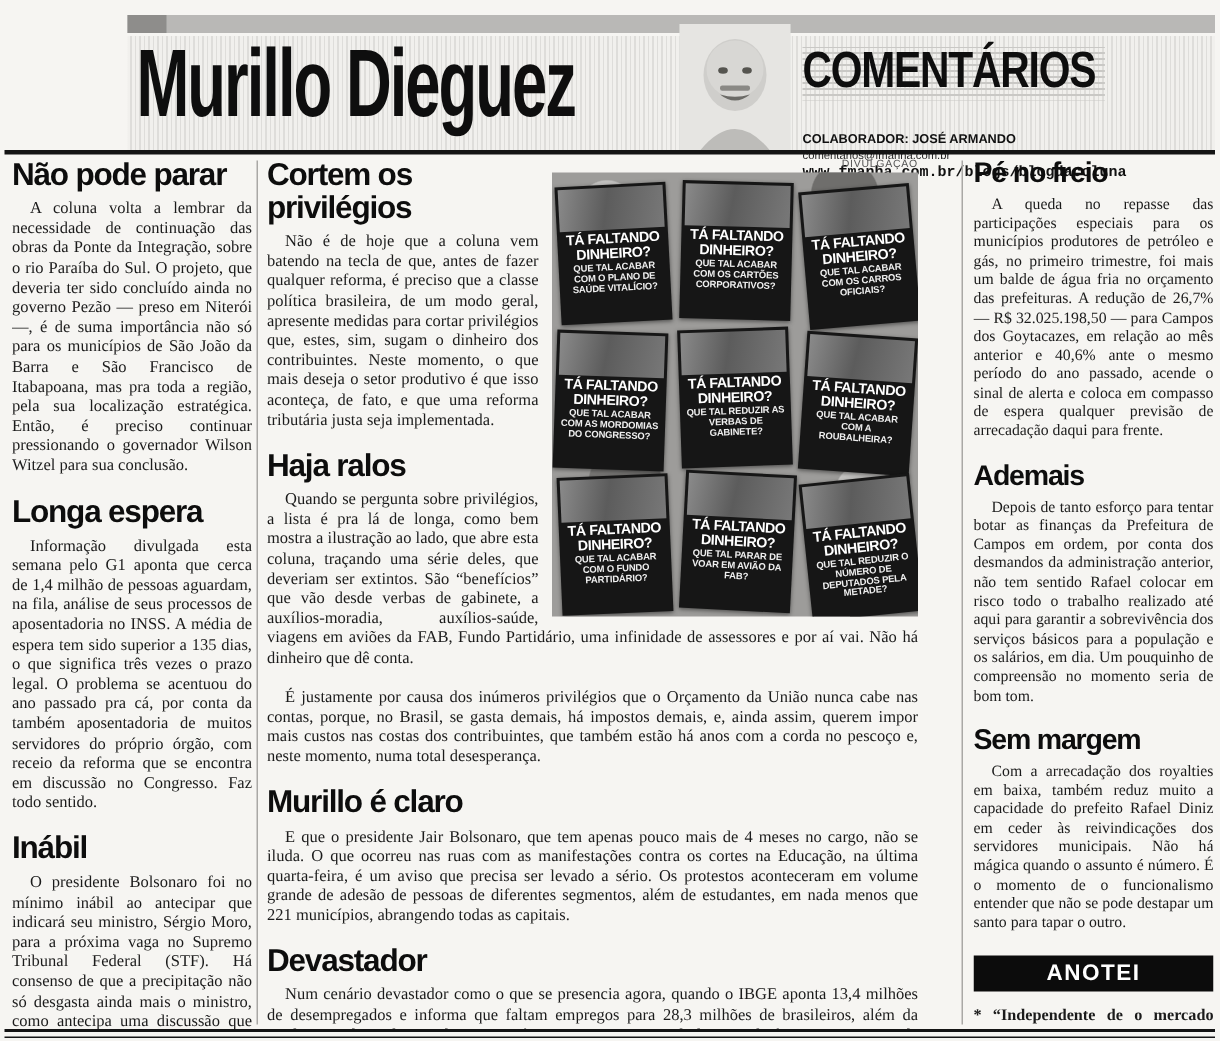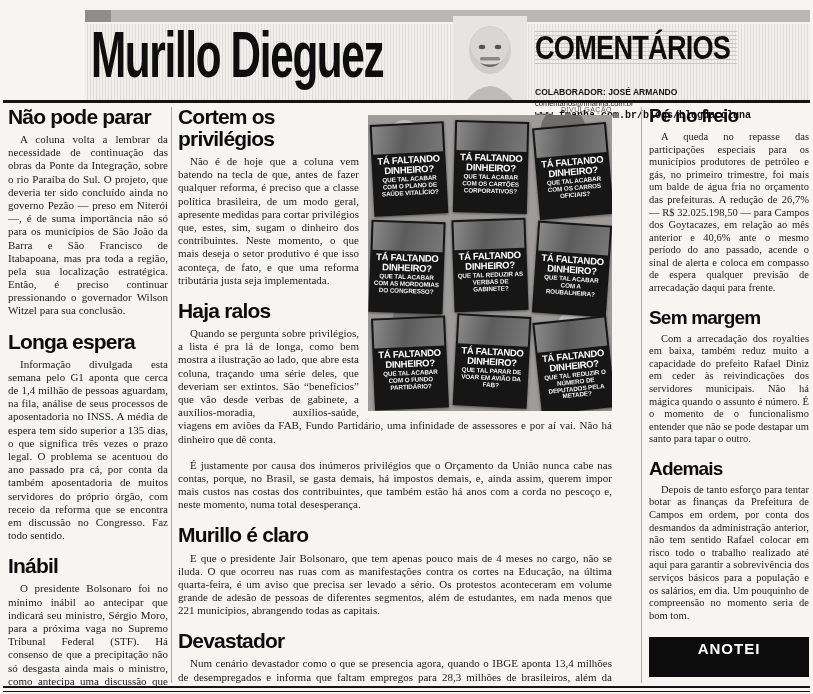--- a/index.html
+++ b/index.html
@@ -89,21 +89,21 @@
   .p4{left:2px; top:106px;transform:rotate(2deg);}
   .p5{left:85px;top:104px;transform:rotate(-2deg);}
   .p6{left:167px;top:108px;transform:rotate(4deg);}
   .p7{left:5px; top:202px;transform:rotate(-2.5deg);}
   .p8{left:87px;top:200px;transform:rotate(3deg);}
   .p9{left:169px;top:204px;transform:rotate(-6deg);}
   
   .anotei-bar{
     background:#0c0c0c;color:#fff;text-align:center;
     font-family:"Liberation Sans","DejaVu Sans",sans-serif;font-weight:800;
-    font-size:15px;letter-spacing:1px;padding:3px 0 20px;margin:15px 0 10px;
+    font-size:15px;letter-spacing:1px;padding:3px 0 4px;margin:15px 0 10px;
   }
   .quote{margin:0;font-size:10.8px;font-weight:700;line-height:1.22;text-align:justify;color:#1b1b1b;}
 </style>
 </head>
 <body>
 
 <div class="topbar"></div>
 
 <div class="masthead">
   <div class="mast-title">Murillo Dieguez</div>
@@ -225,24 +225,24 @@
   </section>
 
 </div>
 
 <div class="col col-right">
   <section class="article">
     <h2 class="head">Pé no freio</h2>
     <p class="body">A queda no repasse das participações especiais para os municípios produtores de petróleo e gás, no primeiro trimestre, foi mais um balde de água fria no orçamento das prefeituras. A redução de 26,7% — R$ 32.025.198,50 — para Campos dos Goytacazes, em relação ao mês anterior e 40,6% ante o mesmo período do ano passado, acende o sinal de alerta e coloca em compasso de espera qualquer previsão de arrecadação daqui para frente.</p>
   </section>
   <section class="article">
+    <h2 class="head">Ademais</h2>
+    <p class="body">Depois de tanto esforço para tentar botar as finanças da Prefeitura de Campos em ordem, por conta dos desmandos da administração anterior, não tem sentido Rafael colocar em risco todo o trabalho realizado até aqui para garantir a sobrevivência dos serviços básicos para a população e os salários, em dia. Um pouquinho de compreensão no momento seria de bom tom.</p>
+  </section>
+  <section class="article">
     <h2 class="head">Sem margem</h2>
     <p class="body">Com a arrecadação dos royalties em baixa, também reduz muito a capacidade do prefeito Rafael Diniz em ceder às reivindicações dos servidores municipais. Não há mágica quando o assunto é número. É o momento de o funcionalismo entender que não se pode destapar um santo para tapar o outro.</p>
   </section>
-  <section class="article">
-    <h2 class="head">Ademais</h2>
-    <p class="body">Depois de tanto esforço para tentar botar as finanças da Prefeitura de Campos em ordem, por conta dos desmandos da administração anterior, não tem sentido Rafael colocar em risco todo o trabalho realizado até aqui para garantir a sobrevivência dos serviços básicos para a população e os salários, em dia. Um pouquinho de compreensão no momento seria de bom tom.</p>
-  </section>
 
   <div class="anotei-bar">ANOTEI</div>
   <p class="quote">* “Independente de o mercado querer que as coisas aconteçam rapidamente, a nossa realidade é que nós estamos no fundo do poço. Não adianta achar que nós vamos crescer por fora, que vamos crescer 3%. Não é a nossa realidade.”.</p>
 
 </div>
 
 </body></html>

